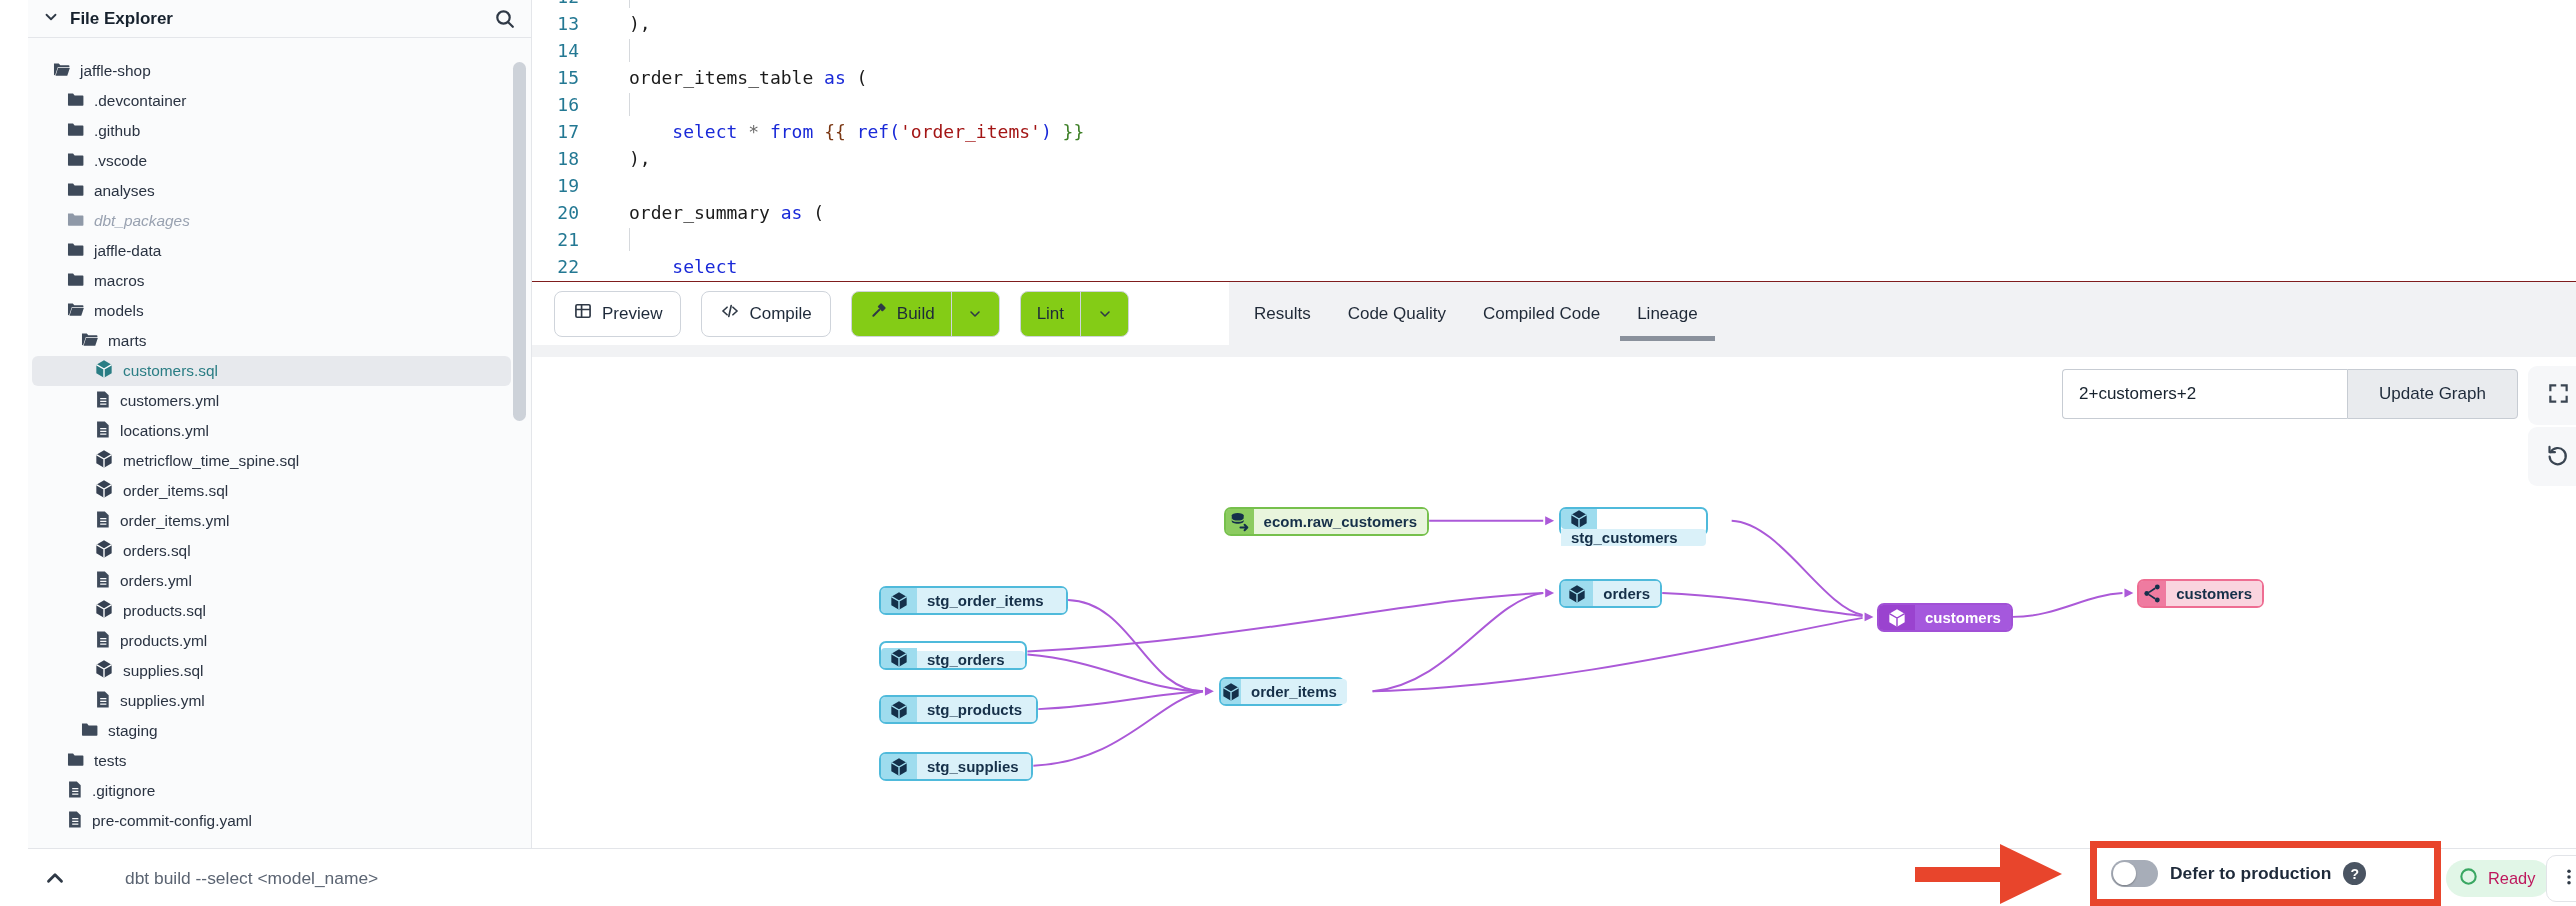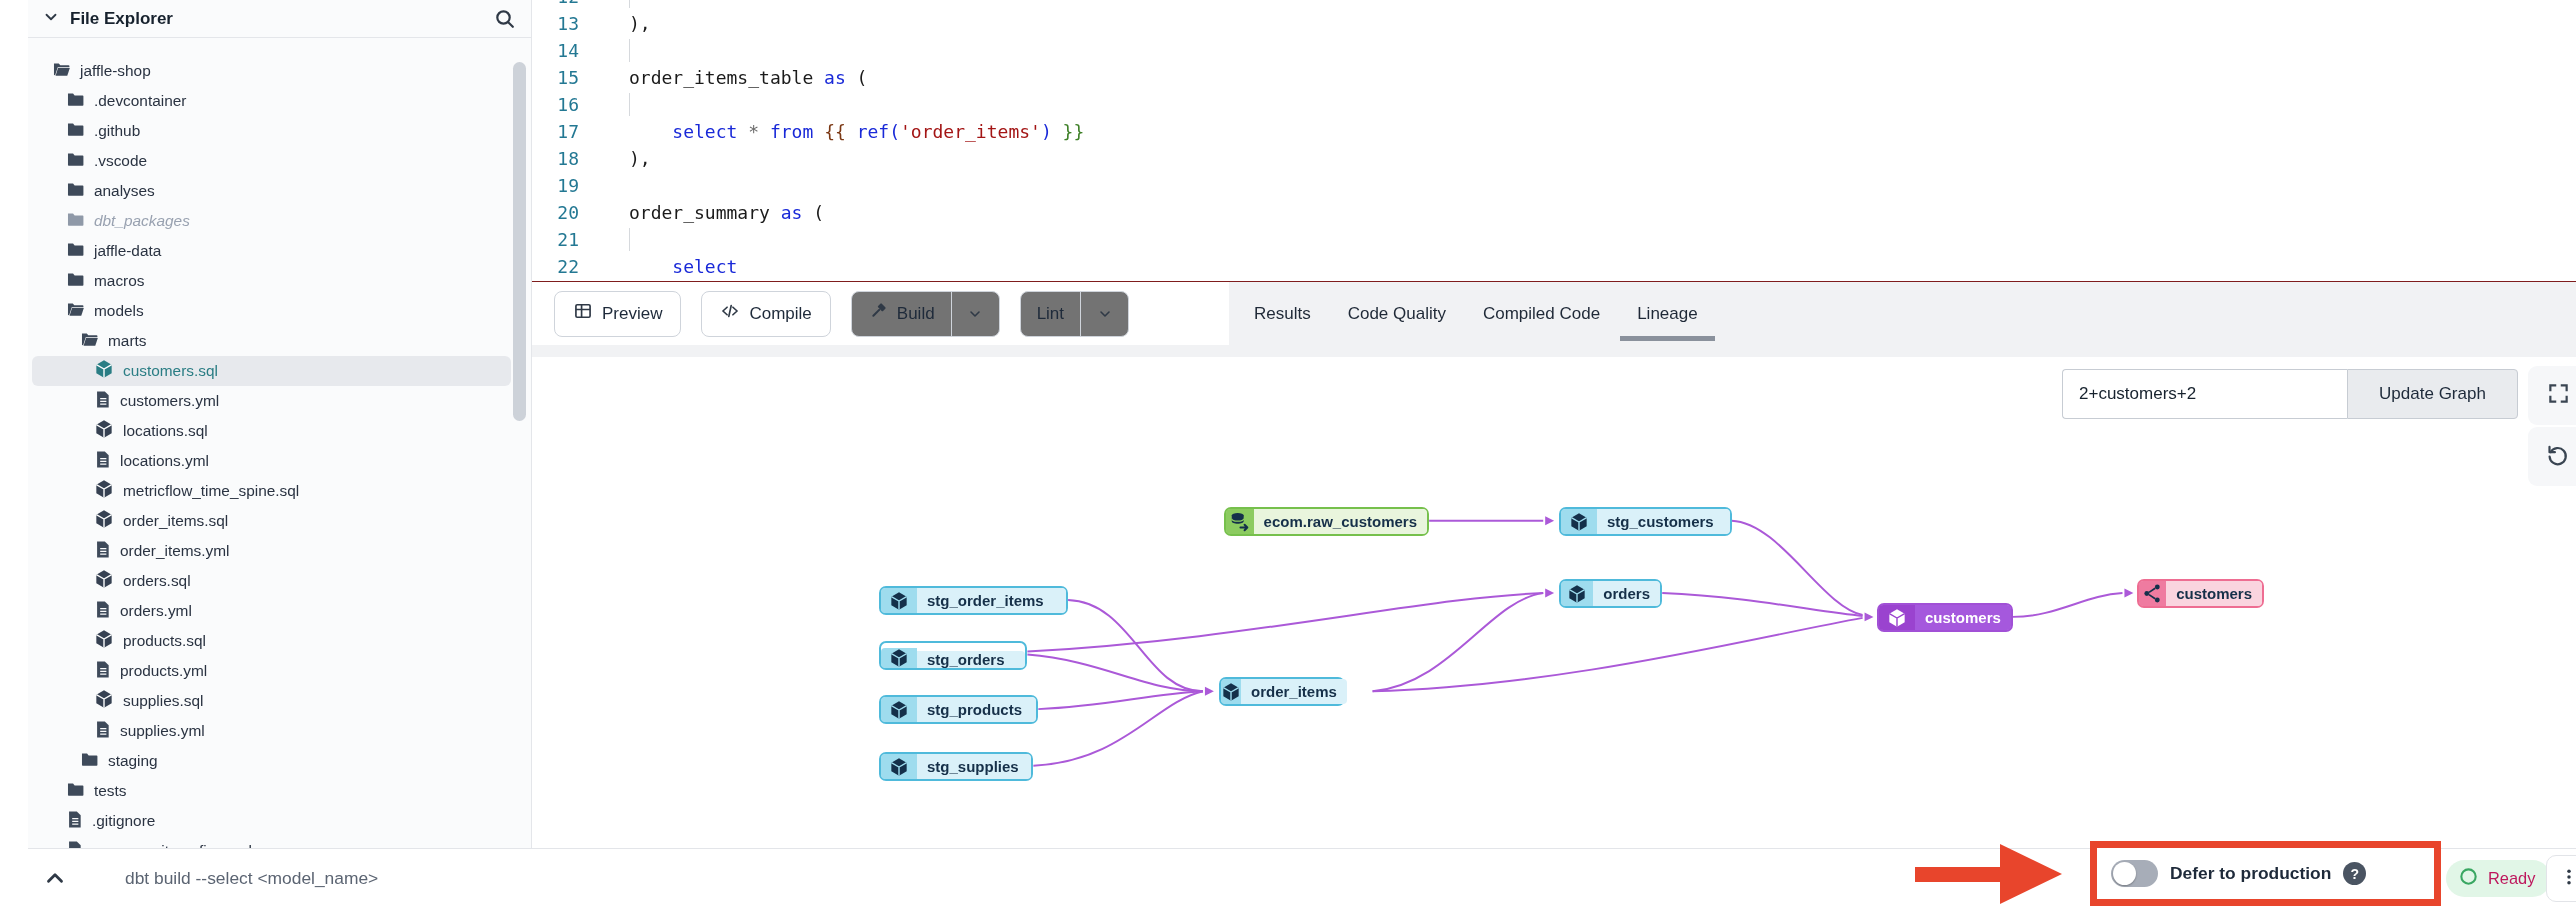--- a/index.html
+++ b/index.html
@@ -31,21 +31,21 @@
   .tok-pl { color:#1b1b1b; } .tok-kw { color:#1929d8; } .tok-op { color:#6a6a6a; }
   .tok-jo { color:#7b3814; } .tok-st { color:#a31515; } .tok-jc { color:#3f8028; }
   .editor-scroll-line { position:absolute; top:0; left:2055px; width:1px; height:281px; background:#eceef1; }
   
   .panel-header { position:absolute; left:0; top:281px; right:0; height:76px; border-top:1px solid #7f1d1d; }
   .actions { position:absolute; left:0; top:0; width:697px; height:63px; background:#fff; display:flex; align-items:center; gap:20px; padding-left:22px; }
   .substrip { position:absolute; left:0; top:63px; width:697px; height:14px; background:#f1f2f4; }
   .tabzone { position:absolute; left:697px; right:0; top:0; bottom:0; background:#f1f2f4; }
   .btn { height:46px; display:flex; align-items:center; gap:9px; padding:0 18px; background:#fff;
     border:1px solid #cfd4db; border-radius:8px; font-size:17px; color:#1e2a3a; cursor:pointer; }
-  .btn-group { display:flex; height:46px; border:1px solid #cfd4db; border-radius:8px; overflow:hidden; background:#737373; }
+  .btn-group { display:flex; height:46px; border:1px solid #cfd4db; border-radius:8px; overflow:hidden; background:#84cc16; }
   .btn-group .main { display:flex; align-items:center; gap:9px; padding:0 16px; font-size:17px; color:#1e2a3a; cursor:pointer; }
   .btn-group .caret { display:flex; align-items:center; justify-content:center; width:48px; border-left:1px solid #cfd4db; cursor:pointer; }
   .tabs { display:flex; align-items:center; gap:37px; height:63px; padding-left:25px; }
   .tab { position:relative; font-size:17px; color:#1f2937; cursor:pointer; }
   .tab.active::after { content:""; position:absolute; left:-17px; right:-17px; bottom:-17px; height:5px; background:#8a919c; }
   
   .lineage { position:absolute; left:0; top:357px; right:0; height:491px; background:#fff; }
   .edges-svg { position:absolute; left:0; top:0; }
   .node { position:absolute; height:29px; display:flex; align-items:stretch; border-radius:7px; border:2px solid; font-weight:bold; font-size:15px; cursor:pointer; }
   .node .ic { width:36px; display:flex; align-items:center; justify-content:center; border-radius:4px 0 0 4px; }
@@ -176,27 +176,20 @@
           <span>customers.sql</span>
         </div>
         <div class="tree-row" style="padding-left: 62px;">
           <span><svg width="17" height="19" viewBox="0 0 22 24" fill="#3e4a5a">
               <path d="M4 1.5h10l5 5v16H4z"></path>
               <path d="M8 11h8M8 14.5h8M8 18h8" stroke="#fafbfc" stroke-width="1.6"></path>
             </svg></span>
           <span>customers.yml</span>
         </div>
         <div class="tree-row" style="padding-left: 62px;">
-          <span><svg width="20" height="20" viewBox="0 0 24 24">
-              <path d="M12 1.6 21.2 6.8v10.4L12 22.4 2.8 17.2V6.8z" fill="#364152"></path>
-              <path d="M2.8 6.8 12 12l9.2-5.2M12 12v10.4" stroke="#fafbfc" stroke-width="1.7" fill="none"></path>
-            </svg></span>
-          <span>locations.sql</span>
-        </div>
-        <div class="tree-row" style="padding-left: 62px;">
           <span><svg width="17" height="19" viewBox="0 0 22 24" fill="#3e4a5a">
               <path d="M4 1.5h10l5 5v16H4z"></path>
               <path d="M8 11h8M8 14.5h8M8 18h8" stroke="#fafbfc" stroke-width="1.6"></path>
             </svg></span>
           <span>locations.yml</span>
         </div>
         <div class="tree-row" style="padding-left: 62px;">
           <span><svg width="20" height="20" viewBox="0 0 24 24">
               <path d="M12 1.6 21.2 6.8v10.4L12 22.4 2.8 17.2V6.8z" fill="#364152"></path>
               <path d="M2.8 6.8 12 12l9.2-5.2M12 12v10.4" stroke="#fafbfc" stroke-width="1.7" fill="none"></path>
@@ -394,21 +387,21 @@
             <span class="ic">
               <svg width="22" height="22" viewBox="0 0 24 24">
                 <ellipse cx="9.5" cy="5" rx="6.5" ry="2.7" fill="#14304a"></ellipse>
                 <path d="M3 5v6.2c0 1.5 2.9 2.7 6.5 2.7s6.5-1.2 6.5-2.7V5z" fill="#14304a"></path>
                 <path d="M3 8.4c0 1.5 2.9 2.7 6.5 2.7s6.5-1.2 6.5-2.7" stroke="#8ccb60" stroke-width="1.4" fill="none"></path>
                 <path d="M12.5 18h7.5m0 0-3-3m3 3-3 3" stroke="#14304a" stroke-width="2.2" fill="none" stroke-linecap="round" stroke-linejoin="round"></path>
               </svg>
             </span>
             <span class="lb">ecom.raw_customers</span>
           </div>
-          <div class="node n-model" style="left: 1027px; top: 150px; width: 173px;">
+          <div class="node n-model" style="left: 1027px; top: 150px; width: 149px; flex-direction: column;">
             <span class="ic">
               <svg width="20" height="20" viewBox="0 0 24 24">
                 <path d="M12 1.6 21.2 6.8v10.4L12 22.4 2.8 17.2V6.8z" fill="#14304a"></path>
                 <path d="M2.8 6.8 12 12l9.2-5.2M12 12v10.4" stroke="#9edcee" stroke-width="1.7" fill="none"></path>
               </svg>
             </span>
             <span class="lb">stg_customers</span>
           </div>
           <div class="node n-model" style="left: 347px; top: 229px; width: 189px;">
             <span class="ic">

